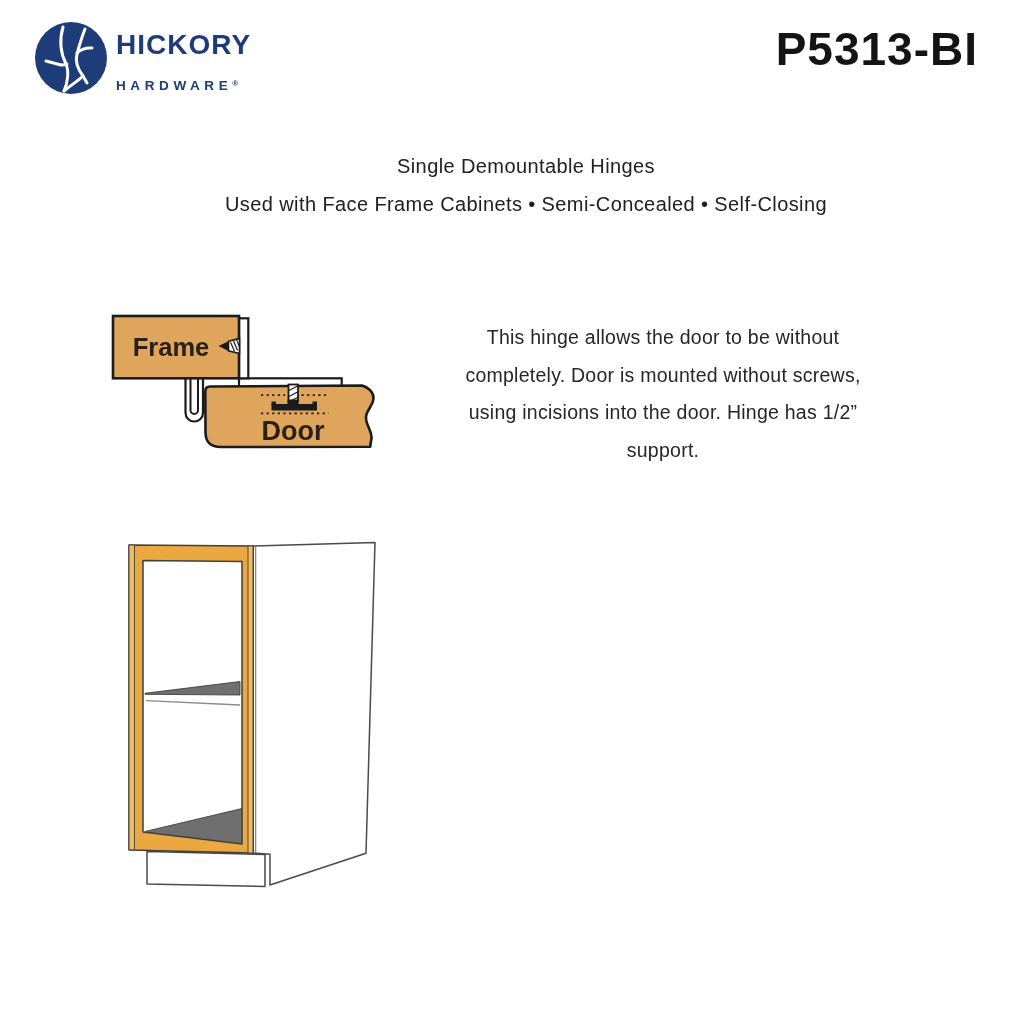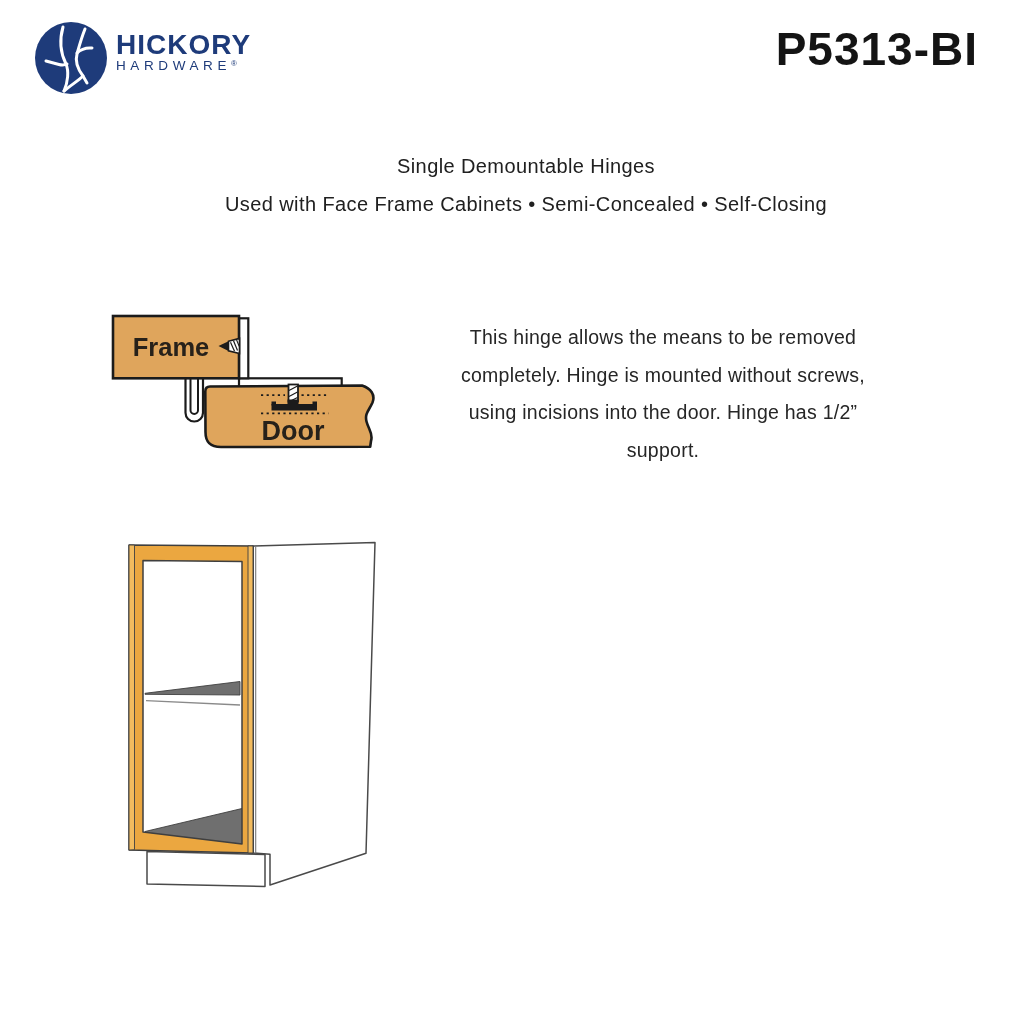--- a/index.html
+++ b/index.html
@@ -3,21 +3,21 @@
 <meta charset="utf-8">
 <style>
   html,body{margin:0;padding:0;background:#ffffff;}
   #page{position:relative;width:1024px;height:1024px;background:#ffffff;overflow:hidden;
         font-family:"Liberation Sans",sans-serif;}
   .abs{position:absolute;}
 
   
   .wordmark{position:absolute;left:116px;top:31px;color:#1E3B7A;}
   .wordmark .nm{font-size:28px;font-weight:800;letter-spacing:1px;line-height:1;}
-  .wordmark .sub{font-size:13.5px;font-weight:400;letter-spacing:4.6px;line-height:1;margin-top:0;}
+  .wordmark .sub{font-size:13.5px;font-weight:700;letter-spacing:4.6px;line-height:1;margin-top:20px;}
   .wordmark .sub sup{font-size:8px;letter-spacing:0;vertical-align:4px;}
   #code{position:absolute;top:26px;right:46px;font-size:46px;font-weight:700;
         letter-spacing:1px;color:#141414;line-height:1;}
 
   
   .titleblock{position:absolute;left:26px;top:147px;width:1000px;text-align:center;
               font-size:20px;line-height:38px;letter-spacing:.4px;color:#202020;}
   .para{position:absolute;width:500px;text-align:center;font-size:19.5px;line-height:37.5px;
         letter-spacing:.25px;color:#262626;}
   #para-hinge{left:413px;top:319px;}
@@ -96,22 +96,22 @@
       <line x1="261" y1="395.2" x2="285" y2="395.2"></line>
       <line x1="301.5" y1="395.2" x2="328.5" y2="395.2"></line>
       <line x1="261" y1="413.4" x2="328.5" y2="413.4"></line>
     </g>
 
     <text x="171" y="355.5" text-anchor="middle" font-size="25.5" font-weight="600" fill="#27211A">Frame</text>
     <text x="293" y="440" text-anchor="middle" font-size="27" font-weight="600" fill="#27211A">Door</text>
   </svg>
 
   <div id="para-hinge" class="para">
-    <div>This hinge allows the means to be removed</div>
-    <div>completely. Hinge is mounted without screws,</div>
+    <div>This hinge allows the door to be without</div>
+    <div>completely. Door is mounted without screws,</div>
     <div>using incisions into the door. Hinge has 1/2”</div>
     <div>support.</div>
   </div>
 
   <svg class="abs" style="left:105px;top:535px;" width="280" height="360" viewBox="105 535 280 360">
 
     <polygon points="253,546 375,542.5 366,853.3 270,885 270,854.3 253,853" fill="#ffffff" stroke="#4A4A4A" stroke-width="1.5" stroke-linejoin="round"></polygon>
     <line x1="255.7" y1="546.5" x2="255.7" y2="853" stroke="#777777" stroke-width="1.1"></line>
 
     <polygon points="147,851.5 265,854.5 265,886.5 147,884" fill="#ffffff" stroke="#4A4A4A" stroke-width="1.5" stroke-linejoin="round"></polygon>

